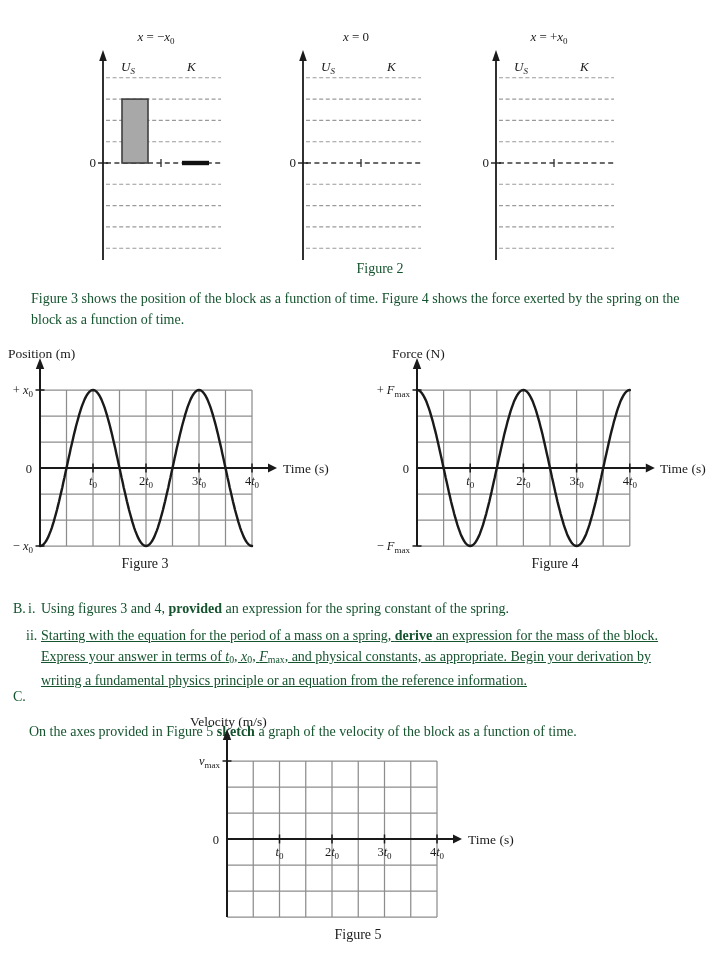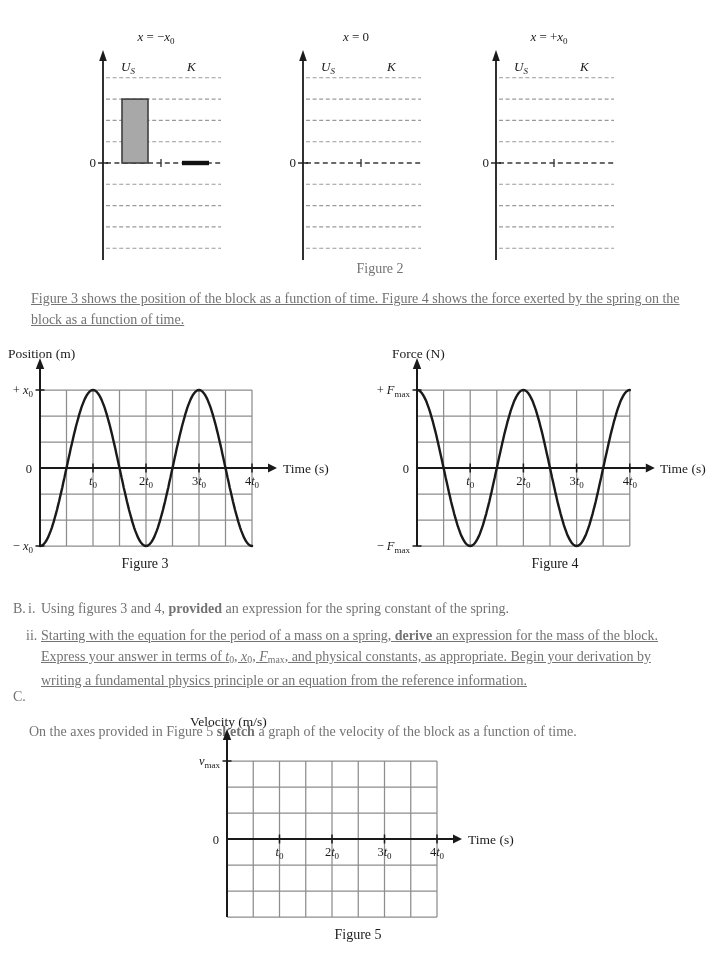--- a/index.html
+++ b/index.html
@@ -1,21 +1,21 @@
 <!DOCTYPE html>
 <html><head>
 <meta charset="utf-8">
 <style>
   html,body{margin:0;padding:0;background:#fff;}
   .page{position:relative;width:720px;height:964px;background:#ffffff;
-        font-family:"Liberation Serif",serif;color:#737373;overflow:hidden;}
+        font-family:"Liberation Serif",serif;color:#14532d;overflow:hidden;}
   svg{position:absolute;overflow:visible;}
   svg text{font-family:"Liberation Serif",serif;fill:#1a1a1a;}
   .cap2{position:absolute;top:261px;left:290px;width:180px;text-align:center;font-size:14px;}
-  .intro{position:absolute;left:31px;top:289px;width:656px;font-size:14px;line-height:20.5px;text-decoration:underline;}
+  .intro{position:absolute;left:31px;top:289px;width:656px;font-size:14px;line-height:20.5px;}
   .q{position:absolute;font-size:14px;line-height:20.7px;}
   #q-b-label{left:13px;top:599px;}
   #q-bi-label{left:28px;top:599px;}
   #q-bi-text{left:41px;top:599px;width:648px;}
   #q-bii-label{left:26px;top:626px;text-align:right;}
   #q-bii-text{left:41px;top:626px;width:650px;text-decoration:underline;}
   #q-c-label{left:13px;top:687px;}
   #q-c-text{left:29px;top:687px;width:680px;margin-top:35px;}
   .it{font-style:italic}
   .bd{font-weight:bold}

